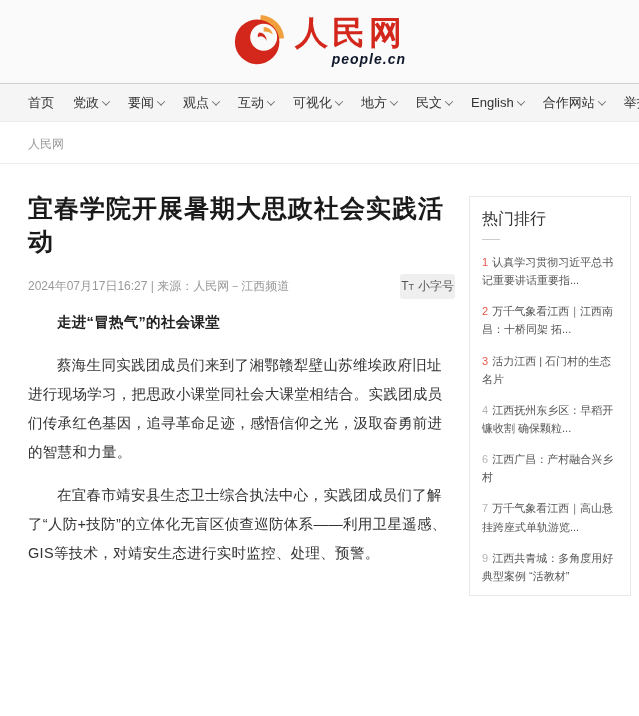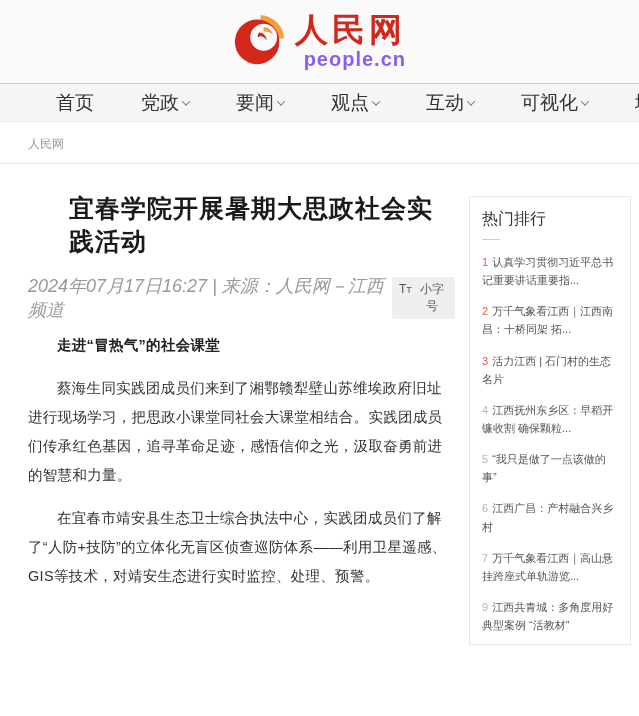--- a/index.html
+++ b/index.html
@@ -5,47 +5,47 @@
   * { margin:0; padding:0; box-sizing:border-box; }
   html,body { width:639px; height:716px; overflow:hidden; background:#fff;
     font-family:"Liberation Sans","DejaVu Sans",sans-serif; }
 
   
   .site-header { height:84px; background:#fafafa; border-bottom:1px solid #cfcfcf;
     display:flex; align-items:center; justify-content:center; }
   .logo { display:flex; align-items:center; gap:10px; cursor:pointer; }
   .logo-text { display:flex; flex-direction:column; align-items:flex-end; }
   .logo-cn { font-size:33px; font-weight:bold; color:#d3271c; letter-spacing:4px; line-height:1; }
-  .logo-en { font-size:20px; font-weight:bold; color:#8b5cf6; letter-spacing:1px; margin-top:2px; }
+  .logo-en { font-size:14px; font-weight:bold; color:#0f172a; letter-spacing:1px; margin-top:2px;font-style:italic; }
 
   
   .nav-bar { height:38px; background:#f5f5f5; border-bottom:1px solid #ececec;
     display:flex; align-items:center; padding:0 10px 0 28px; }
   .nav-items { display:flex; align-items:center; gap:19px; flex:1; }
-  .nav-item { font-size:19px; color:#333; text-decoration:none; cursor:pointer;
-    display:inline-flex; align-items:center; gap:4px; white-space:nowrap;margin-left:28px; }
+  .nav-item { font-size:13px; color:#333; text-decoration:none; cursor:pointer;
+    display:inline-flex; align-items:center; gap:4px; white-space:nowrap; }
   .caret { width:6px; height:6px; border-right:1px solid #777; border-bottom:1px solid #777;
     transform:rotate(45deg) translate(-1px,-1px); display:inline-block; }
 
   
   .breadcrumb-row { padding:12px 0 10px 28px; border-bottom:1px solid #ececec; }
   .breadcrumb { font-size:12px; color:#9a9a9a; cursor:pointer; }
 
   
   .main { display:flex; padding:0 8px 0 28px; }
   .article { flex:1; min-width:0; padding-right:14px; }
   .aside { width:162px; margin-top:32px; }
 
   
   .article-title { margin-top:28px; font-size:25px; font-weight:bold; color:#1a1a1a;
-    letter-spacing:1px;margin-left:41px; }
+    letter-spacing:1px; }
   .meta-row { margin-top:16px; display:flex; align-items:center; justify-content:space-between; }
-  .meta { font-size:18px; color:#999;font-style:italic; }
+  .meta { font-size:12px; color:#999; }
   .meta .src { color:#999; cursor:pointer; }
-  .font-size-btn { background:#efefef; border:none; border-radius:3px; padding:4px 7px;
+  .font-size-btn { background:#efefef; border:none; border-radius:3px; padding:4px 1px;
     font-size:12px; color:#555; cursor:pointer; display:inline-flex; align-items:baseline; gap:4px; }
   .font-size-btn .t1 { font-size:12px; } .font-size-btn .t2 { font-size:9px; }
   .article p { font-size:14.5px; color:#333; line-height:2.0; text-indent:2em;
     margin-top:14px; letter-spacing:0.3px; }
   .article p.subhead { font-weight:bold; color:#222; margin-top:9px; }
 
   
   .hot-box { border:1px solid #e8e8e8; background:#fff; padding:12px 12px 10px; }
   .hot-title { font-size:16px; color:#333; }
   .hot-rule { width:18px; height:1px; background:#ccc; margin:9px 0 4px; }
@@ -152,21 +152,20 @@
 
   <aside class="aside">
     <div class="hot-box">
       <div class="hot-title">热门排行</div>
       <div class="hot-rule"></div>
       <ul class="hot-list">
           <li class="hot-item"><span class="rank top">1</span><span>认真学习贯彻习近平总书记重要讲话重要指...</span></li>
           <li class="hot-item"><span class="rank top">2</span><span>万千气象看江西｜江西南昌：十桥同架 拓...</span></li>
           <li class="hot-item"><span class="rank top">3</span><span>活力江西 | 石门村的生态名片</span></li>
           <li class="hot-item"><span class="rank">4</span><span>江西抚州东乡区：早稻开镰收割 确保颗粒...</span></li>
-          <li class="hot-item"><span class="rank">5</span><span>“我只是做了一点该做的事”</span></li>
           <li class="hot-item"><span class="rank">6</span><span>江西广昌：产村融合兴乡村</span></li>
           <li class="hot-item"><span class="rank">7</span><span>万千气象看江西｜高山悬挂跨座式单轨游览...</span></li>
           <li class="hot-item"><span class="rank">9</span><span>江西共青城：多角度用好典型案例 “活教材”</span></li>
         </ul>
     </div>
   </aside>
 
 </div>
 
 </body></html>

